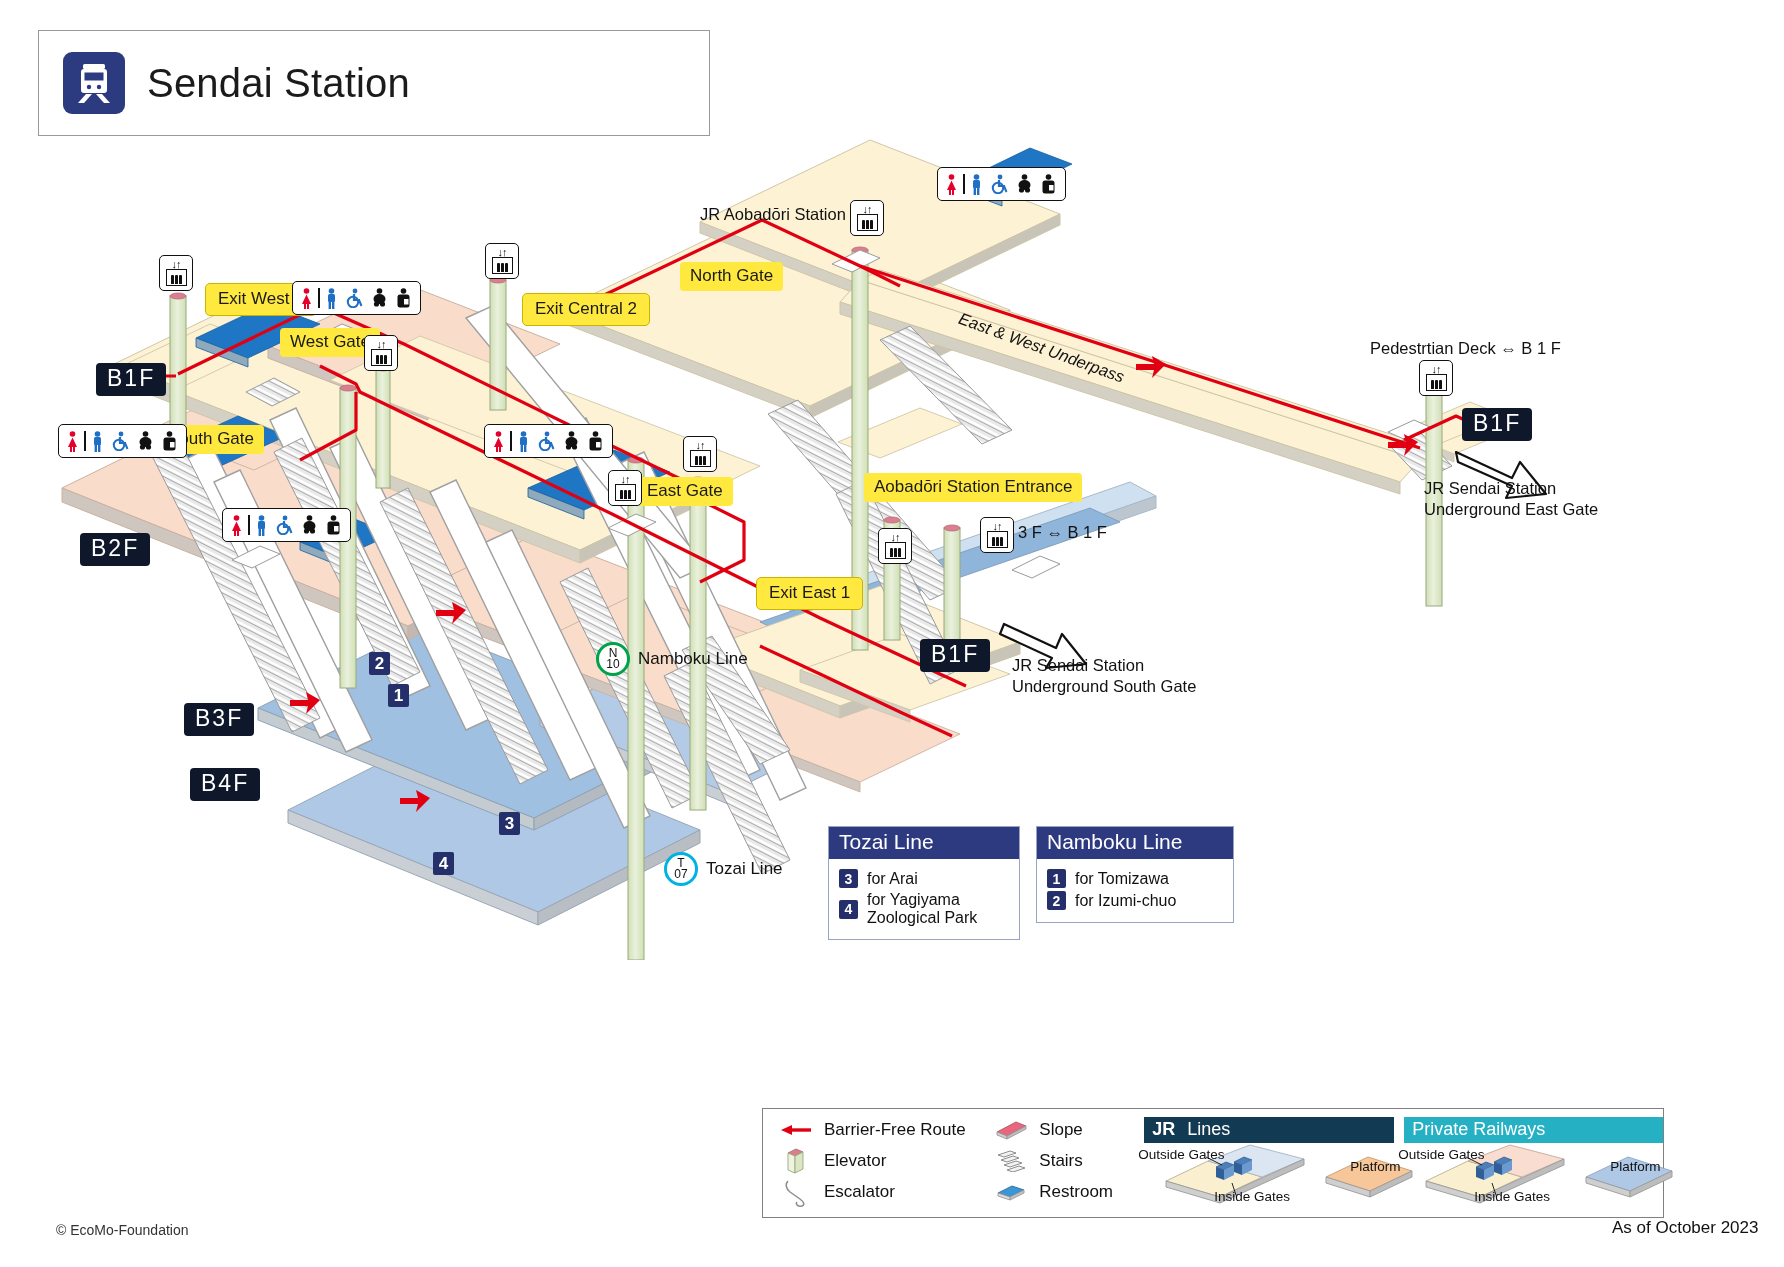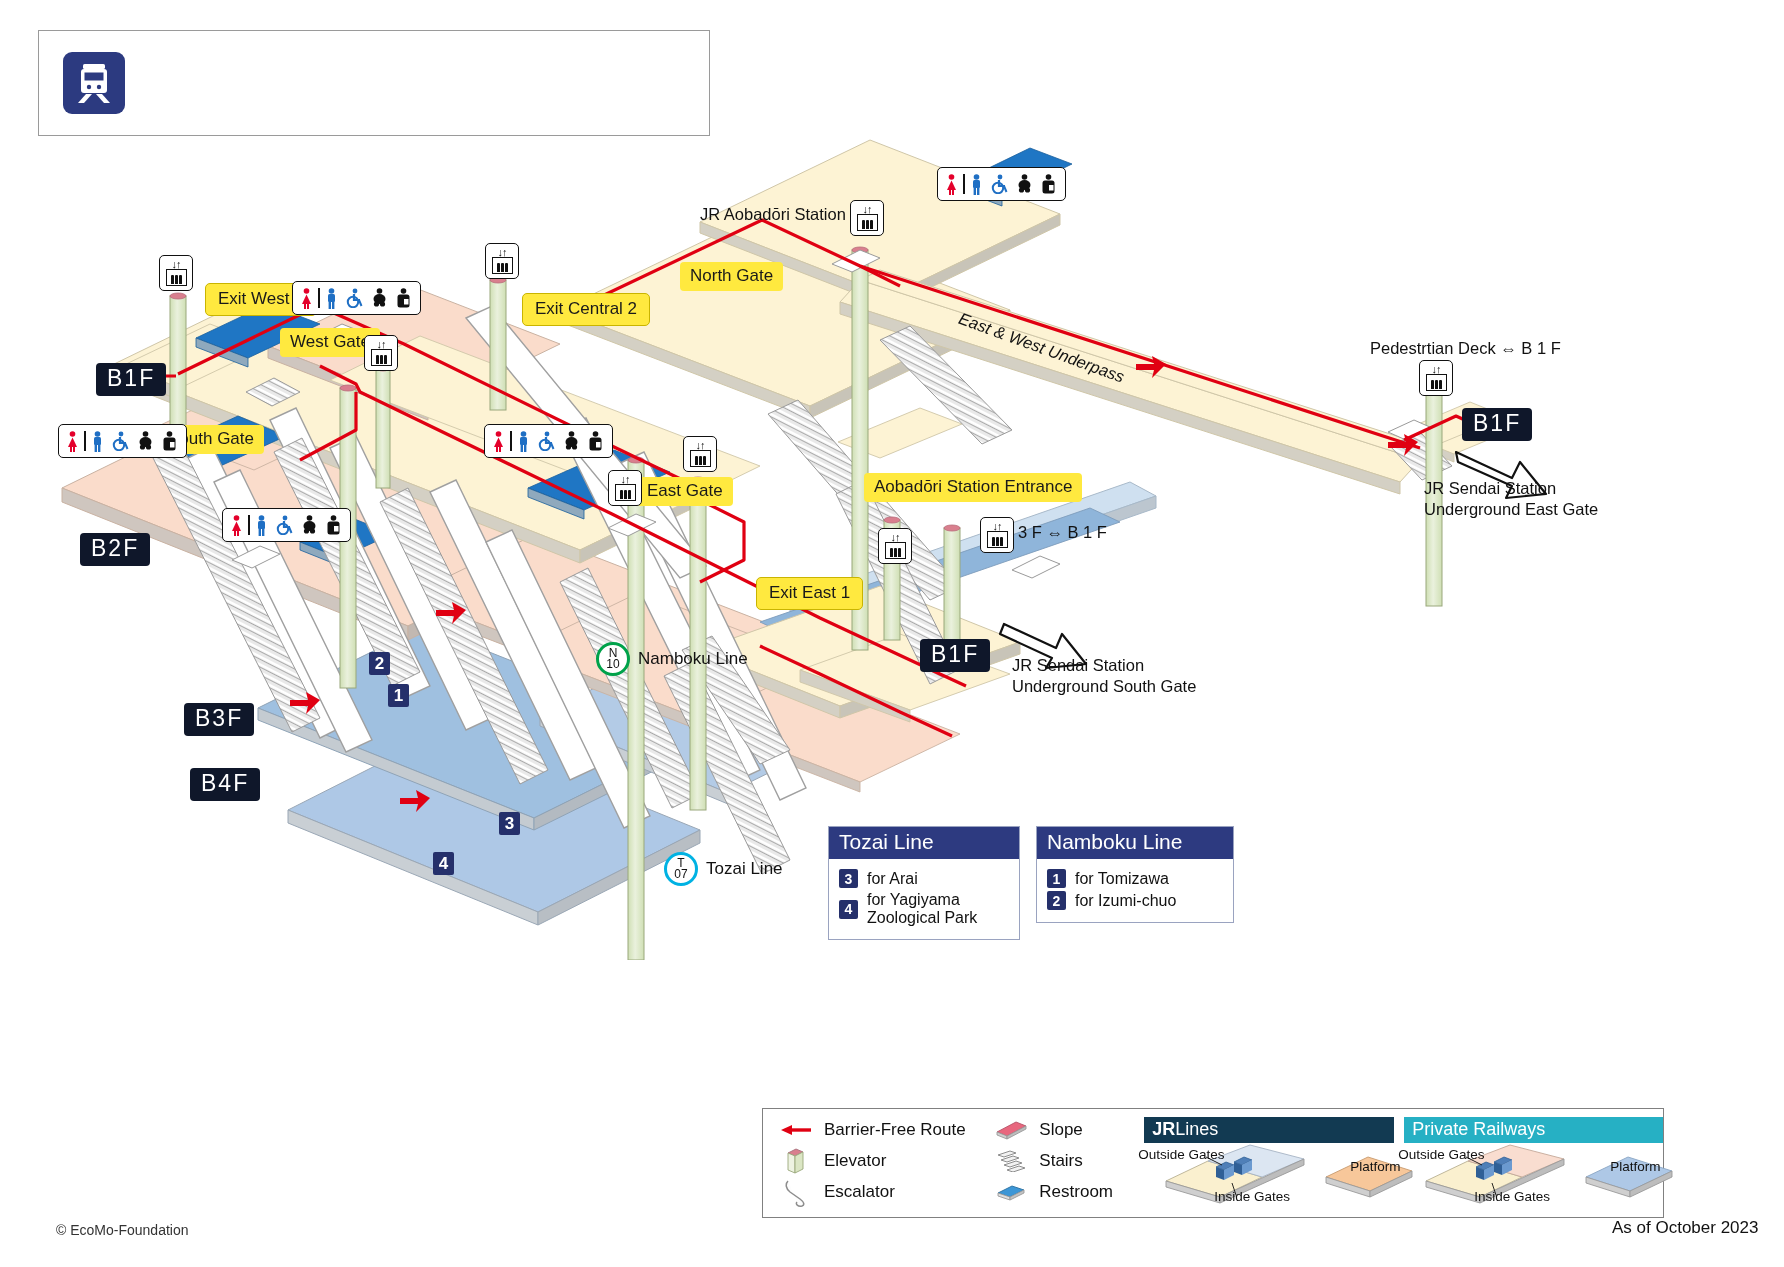--- a/index.html
+++ b/index.html
@@ -60,21 +60,21 @@
         display:flex;align-items:center;justify-content:center;border-radius:2px;flex:none;}
 
   
   #legend{left:762px;top:1108px;width:902px;height:110px;border:1px solid #808080;background:#fff;
           box-sizing:border-box;display:flex;align-items:stretch;}
   .lgcol{padding:9px 0 0 16px;display:flex;flex-direction:column;justify-content:flex-start;gap:7px;}
   .lgitem{display:flex;align-items:center;gap:11px;font-size:17px;white-space:nowrap;}
   .lgicon{width:34px;height:24px;display:flex;align-items:center;justify-content:center;flex:none;}
 
   .railbox{padding:8px 0 0 10px;position:relative;width:232px;}
-  .railhd{color:#fff;font-size:18px;padding:2px 8px 3px;display:flex;align-items:center;}
+  .railhd{color:#fff;font-size:18px;padding:2px 8px 3px;display:flex;align-items:center;gap:12px;}
   .railhd.jr{background:#123a52;}
   .railhd.pv{background:#26b0c4;}
   .railbody{position:relative;height:62px;}
   .tinytxt{position:absolute;font-size:13.5px;white-space:nowrap;color:#111;}
 
   #copyright{left:20px;top:1222px;font-size:14px;color:#333;margin-left:36px;}
   #asof{left:1612px;top:1218px;font-size:17px;color:#111;}
 </style>
 </head>
 <body>
@@ -84,20 +84,21 @@
     <svg width="40" height="44" viewBox="0 0 40 44">
       <rect x="9" y="3" width="22" height="5" rx="1.6" fill="#fff"></rect>
       <rect x="7" y="8" width="26" height="24" rx="3" fill="#fff"></rect>
       <rect x="10.5" y="11.5" width="19" height="8" fill="#2c3a80"></rect>
       <circle cx="15" cy="26" r="2.2" fill="#2c3a80"></circle>
       <circle cx="25" cy="26" r="2.2" fill="#2c3a80"></circle>
       <polygon points="12,33 18,33 10,42 4,42" fill="#fff"></polygon>
       <polygon points="22,33 28,33 36,42 30,42" fill="#fff"></polygon>
     </svg>
   </div>
+  <div id="title-text">Sendai Station</div>
 </div>
 
 <div class="abs" id="map">
 <svg width="1784" height="830" viewBox="0 0 1784 830" xmlns="http://www.w3.org/2000/svg">
   <defs>
 
     <linearGradient id="shaftG" x1="0" y1="0" x2="1" y2="0">
       <stop offset="0%" stop-color="#cfdfb4"></stop>
           <stop offset="45%" stop-color="#eaf1dd"></stop>
       <stop offset="100%" stop-color="#cfdfb4"></stop>

